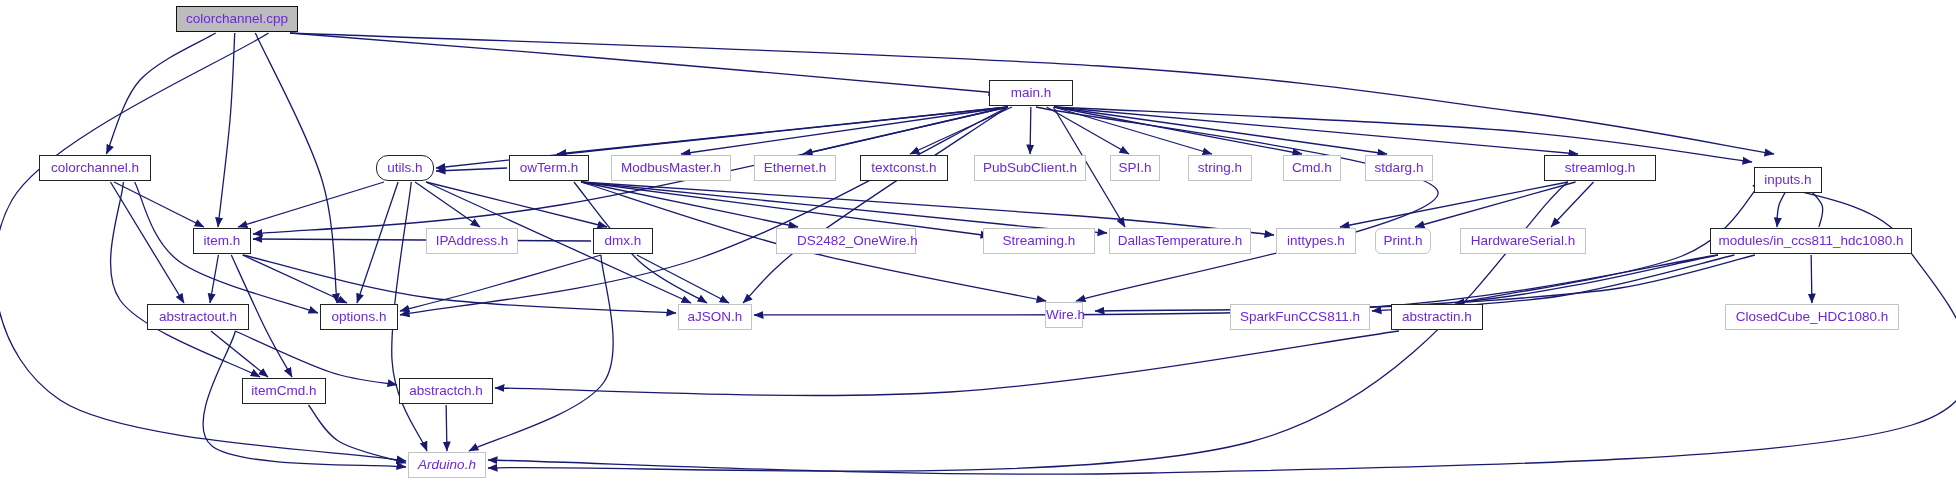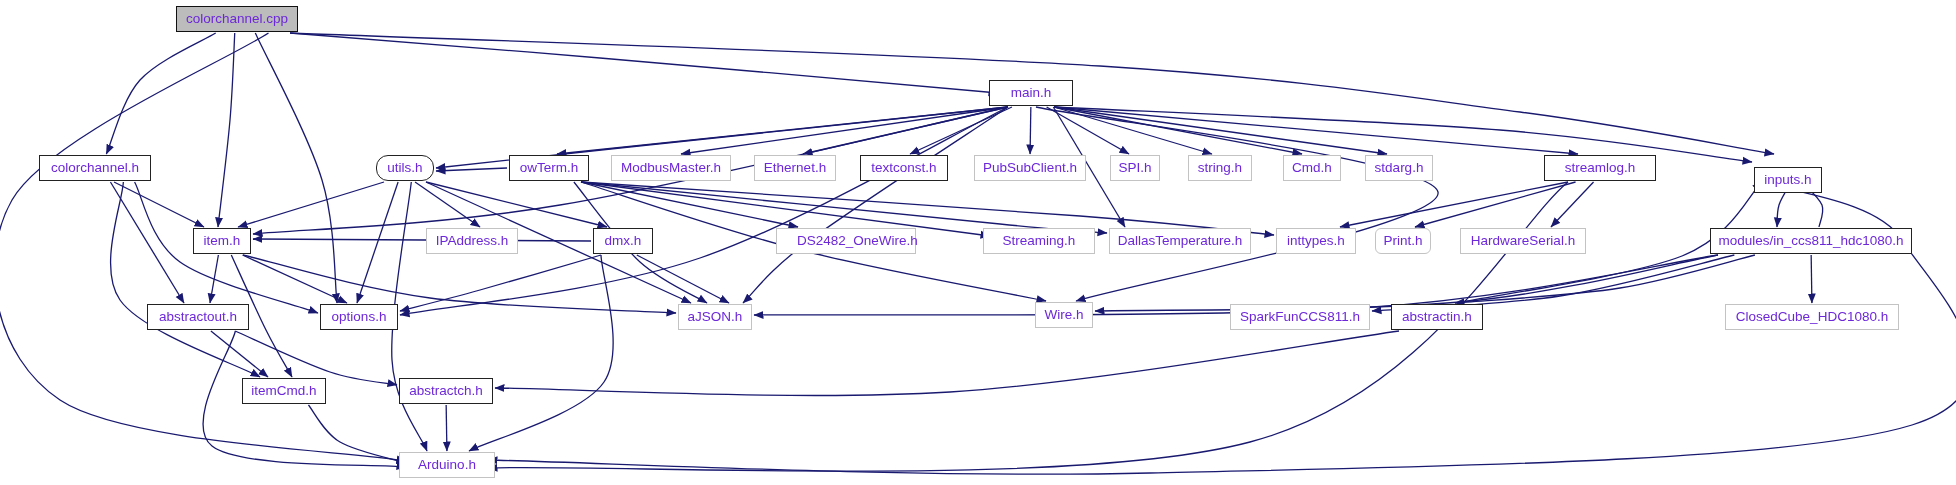--- a/index.html
+++ b/index.html
@@ -113,21 +113,21 @@
       <div class="node node-ext" style="left: 846px; top: 241px; width: 140px; padding-left: 20px;">DS2482_OneWire.h</div>
       <div class="node node-ext" style="left: 1039px; top: 241px; width: 112px;">Streaming.h</div>
       <div class="node node-ext" style="left: 1180px; top: 241px; width: 142px;">DallasTemperature.h</div>
       <div class="node node-ext" style="left: 1316px; top: 241px; width: 80px;">inttypes.h</div>
       <div class="node node-ext" style="left: 1403px; top: 241px; width: 56px; border-radius: 6px;">Print.h</div>
       <div class="node node-ext" style="left: 1523px; top: 241px; width: 126px;">HardwareSerial.h</div>
       <div class="node node-doc" style="left: 1811px; top: 241px; width: 202px;">modules/in_ccs811_hdc1080.h</div>
       <div class="node node-doc" style="left: 198px; top: 317px; width: 102px;">abstractout.h</div>
       <div class="node node-doc" style="left: 359px; top: 317px; width: 78px;">options.h</div>
       <div class="node node-ext" style="left: 715px; top: 317px; width: 74px;">aJSON.h</div>
-      <div class="node node-ext" style="left: 1064px; top: 315px; width: 58px;">Wire.h</div>
+      <div class="node node-ext" style="left: 1064px; top: 315px; width: 38px;">Wire.h</div>
       <div class="node node-ext" style="left: 1300px; top: 317px; width: 140px;">SparkFunCCS811.h</div>
       <div class="node node-doc" style="left: 1437px; top: 317px; width: 92px;">abstractin.h</div>
       <div class="node node-ext" style="left: 1812px; top: 317px; width: 174px;">ClosedCube_HDC1080.h</div>
       <div class="node node-doc" style="left: 284px; top: 391px; width: 84px;">itemCmd.h</div>
       <div class="node node-doc" style="left: 446px; top: 391px; width: 94px;">abstractch.h</div>
-      <div class="node node-ext" style="left: 447px; top: 465px; width: 96px;">Arduino.h</div>
+      <div class="node node-ext" style="left: 447px; top: 465px; width: 78px; font-style: italic;">Arduino.h</div>
     </div>
 </div>
 
 </body></html>

